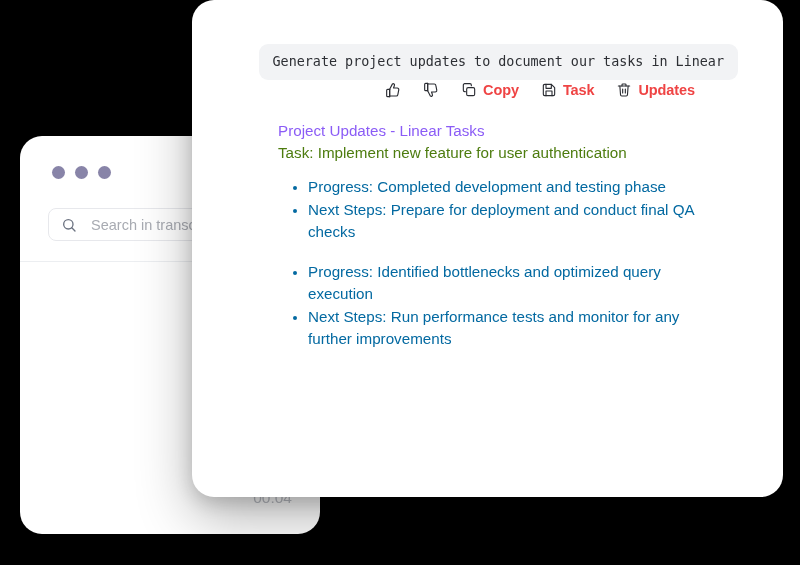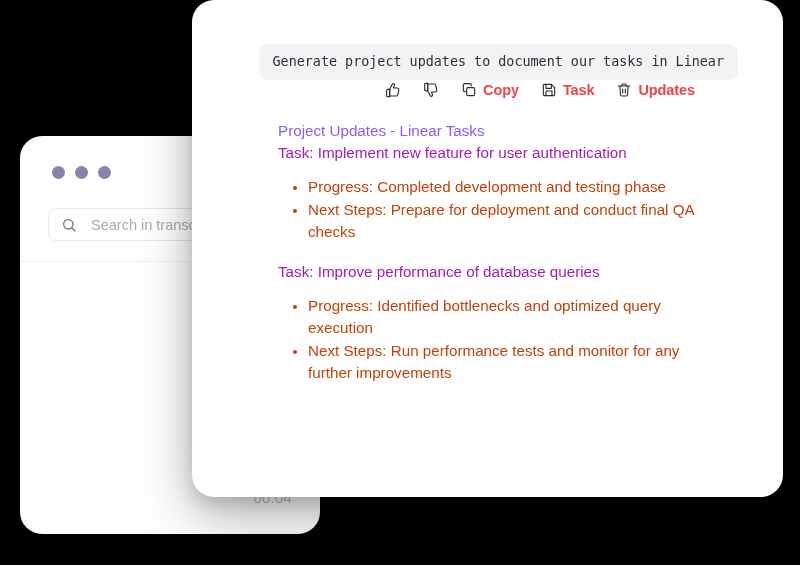--- a/index.html
+++ b/index.html
@@ -196,31 +196,31 @@
     font-size: 15.2px;
     line-height: 22px;
     font-weight: normal;
     color: #8b5cf6;
   }
   .task-block { margin-top: 0; }
   .task-block + .task-block { margin-top: 18px; }
   .task-heading {
     font-size: 15.2px;
     line-height: 22px;
-    color: #a21caf;
+    color: #4d7c0f;
   }
   .task-bullets {
     margin: 12px 0 0 0;
     padding-left: 30px;
     list-style: disc;
   }
   .task-bullets li {
     font-size: 15.2px;
     line-height: 22px;
-    color: #c2410c;
+    color: #0369a1;
     margin-bottom: 1px;
   }
   .task-bullets li::marker { font-size: 13px; }
 </style>
 </head>
 <body>
 
 <div class="stage">
 
   <div class="transcript-window">
@@ -319,21 +319,20 @@
 
       <div class="task-block">
         <div class="task-heading">Task: Implement new feature for user authentication</div>
         <ul class="task-bullets">
           <li>Progress: Completed development and testing phase</li>
           <li>Next Steps: Prepare for deployment and conduct final QA checks</li>
         </ul>
       </div>
 
       <div class="task-block">
-        <div class="task-heading">Task: Improve performance of database queries</div>
         <ul class="task-bullets">
           <li>Progress: Identified bottlenecks and optimized query execution</li>
           <li>Next Steps: Run performance tests and monitor for any further improvements</li>
         </ul>
       </div>
 
 
     </div>
   </div>
 

